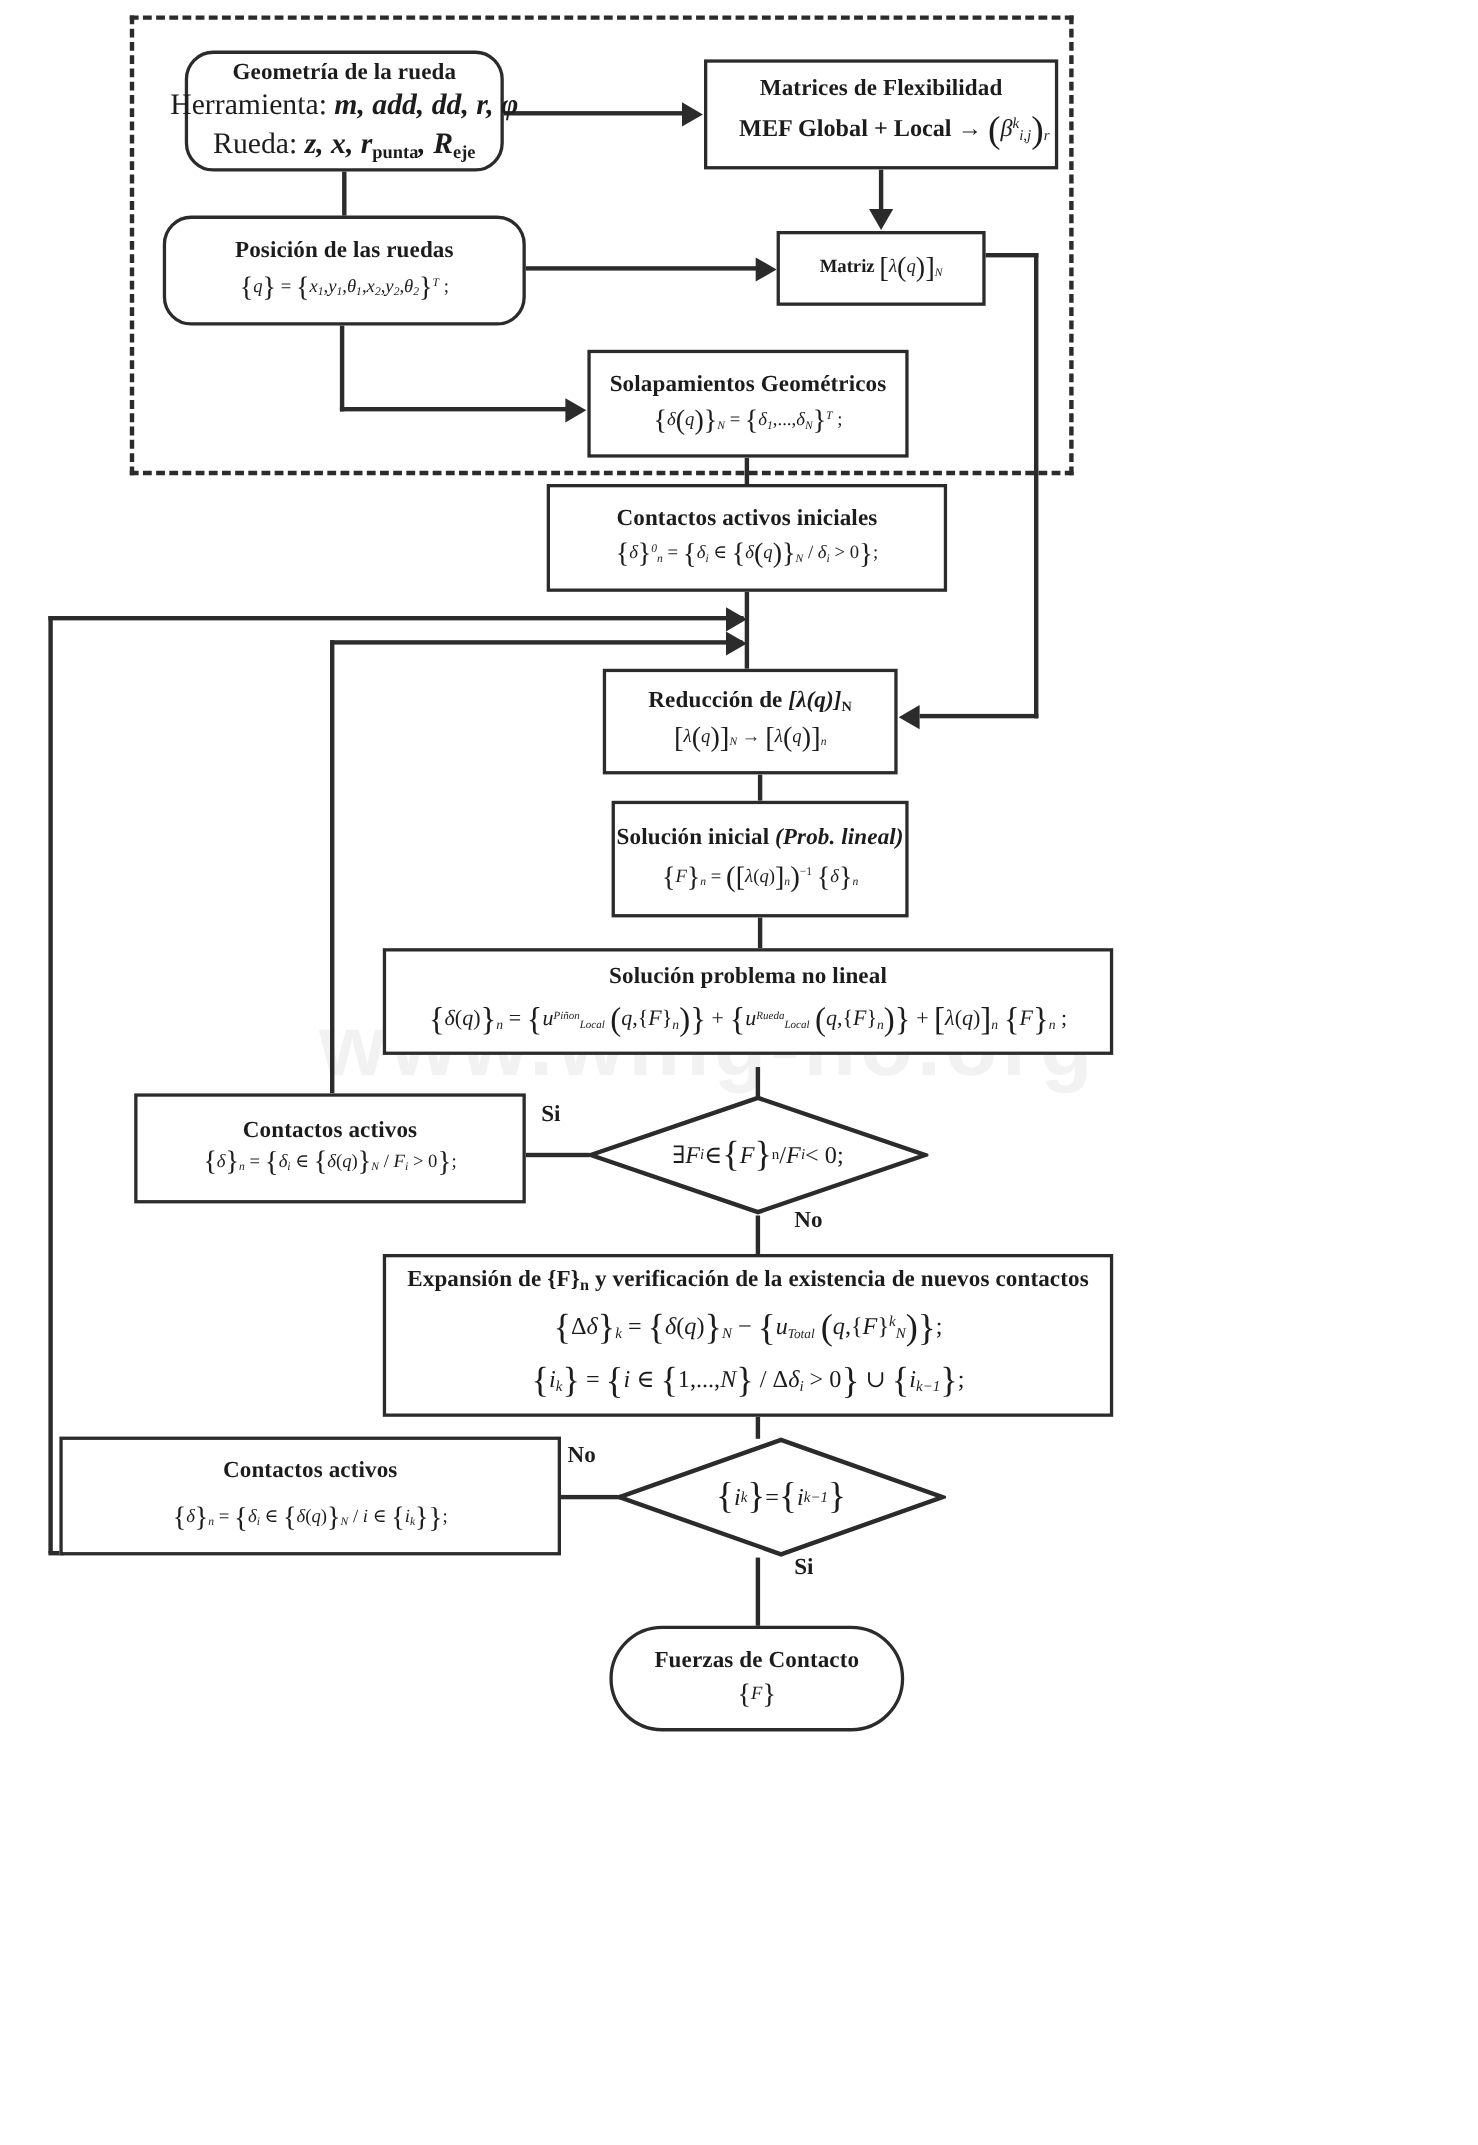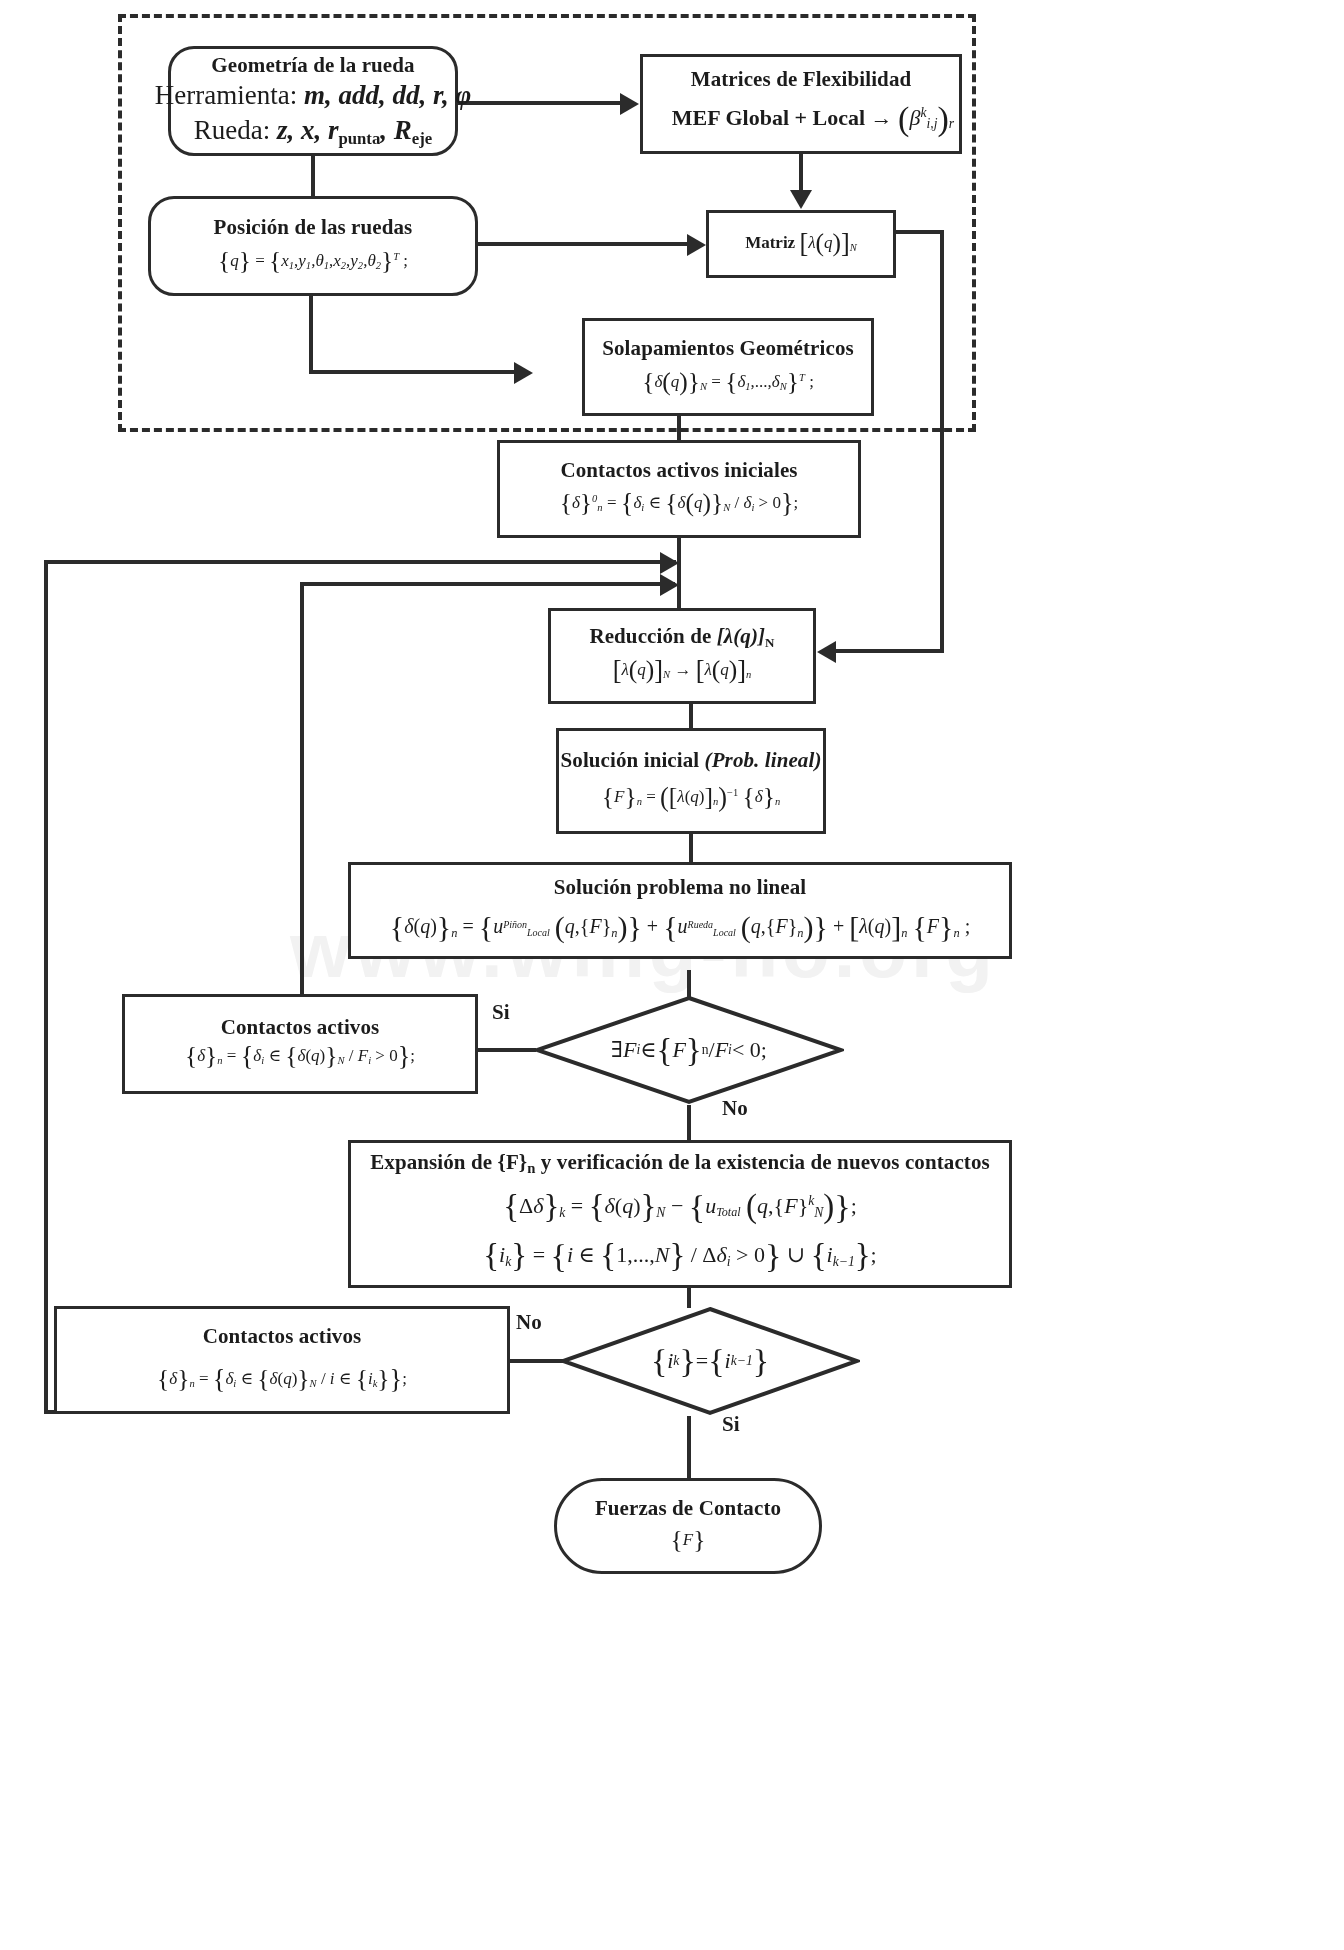--- a/index.html
+++ b/index.html
@@ -158,21 +158,21 @@
       <b>Matriz</b> <span class="brk">[</span><i>λ</i><span class="big">(</span><i>q</i><span class="big">)</span><span class="brk">]</span><sub>N</sub>
     </div>
   </div>
 
   <div class="ln v" style="left:799px;top:154px;height:38px;"></div>
   <div class="arrow d" style="left:790px;top:190px;"></div>
 
   <div class="ln h" style="left:478px;top:242px;width:210px;"></div>
   <div class="arrow r" style="left:687px;top:234px;"></div>
 
-  <div class="node" style="left:534px;top:318px;width:292px;height:98px;margin-left:48px;">
+  <div class="node" style="left:534px;top:318px;width:292px;height:98px;">
     <div class="title">Solapamientos Geométricos</div>
     <div class="formula" style="margin-top:4px;">
       <span class="big">{</span><i>δ</i><span class="big">(</span><i>q</i><span class="big">)</span><span class="big">}</span><sub>N</sub> =
       <span class="big">{</span><i>δ</i><sub>1</sub>,...,<i>δ</i><sub>N</sub><span class="big">}</span><sup>T</sup> ;
     </div>
   </div>
 
   <div class="ln v" style="left:309px;top:296px;height:78px;"></div>
   <div class="ln h" style="left:309px;top:370px;width:206px;"></div>
   <div class="arrow r" style="left:514px;top:362px;"></div>

